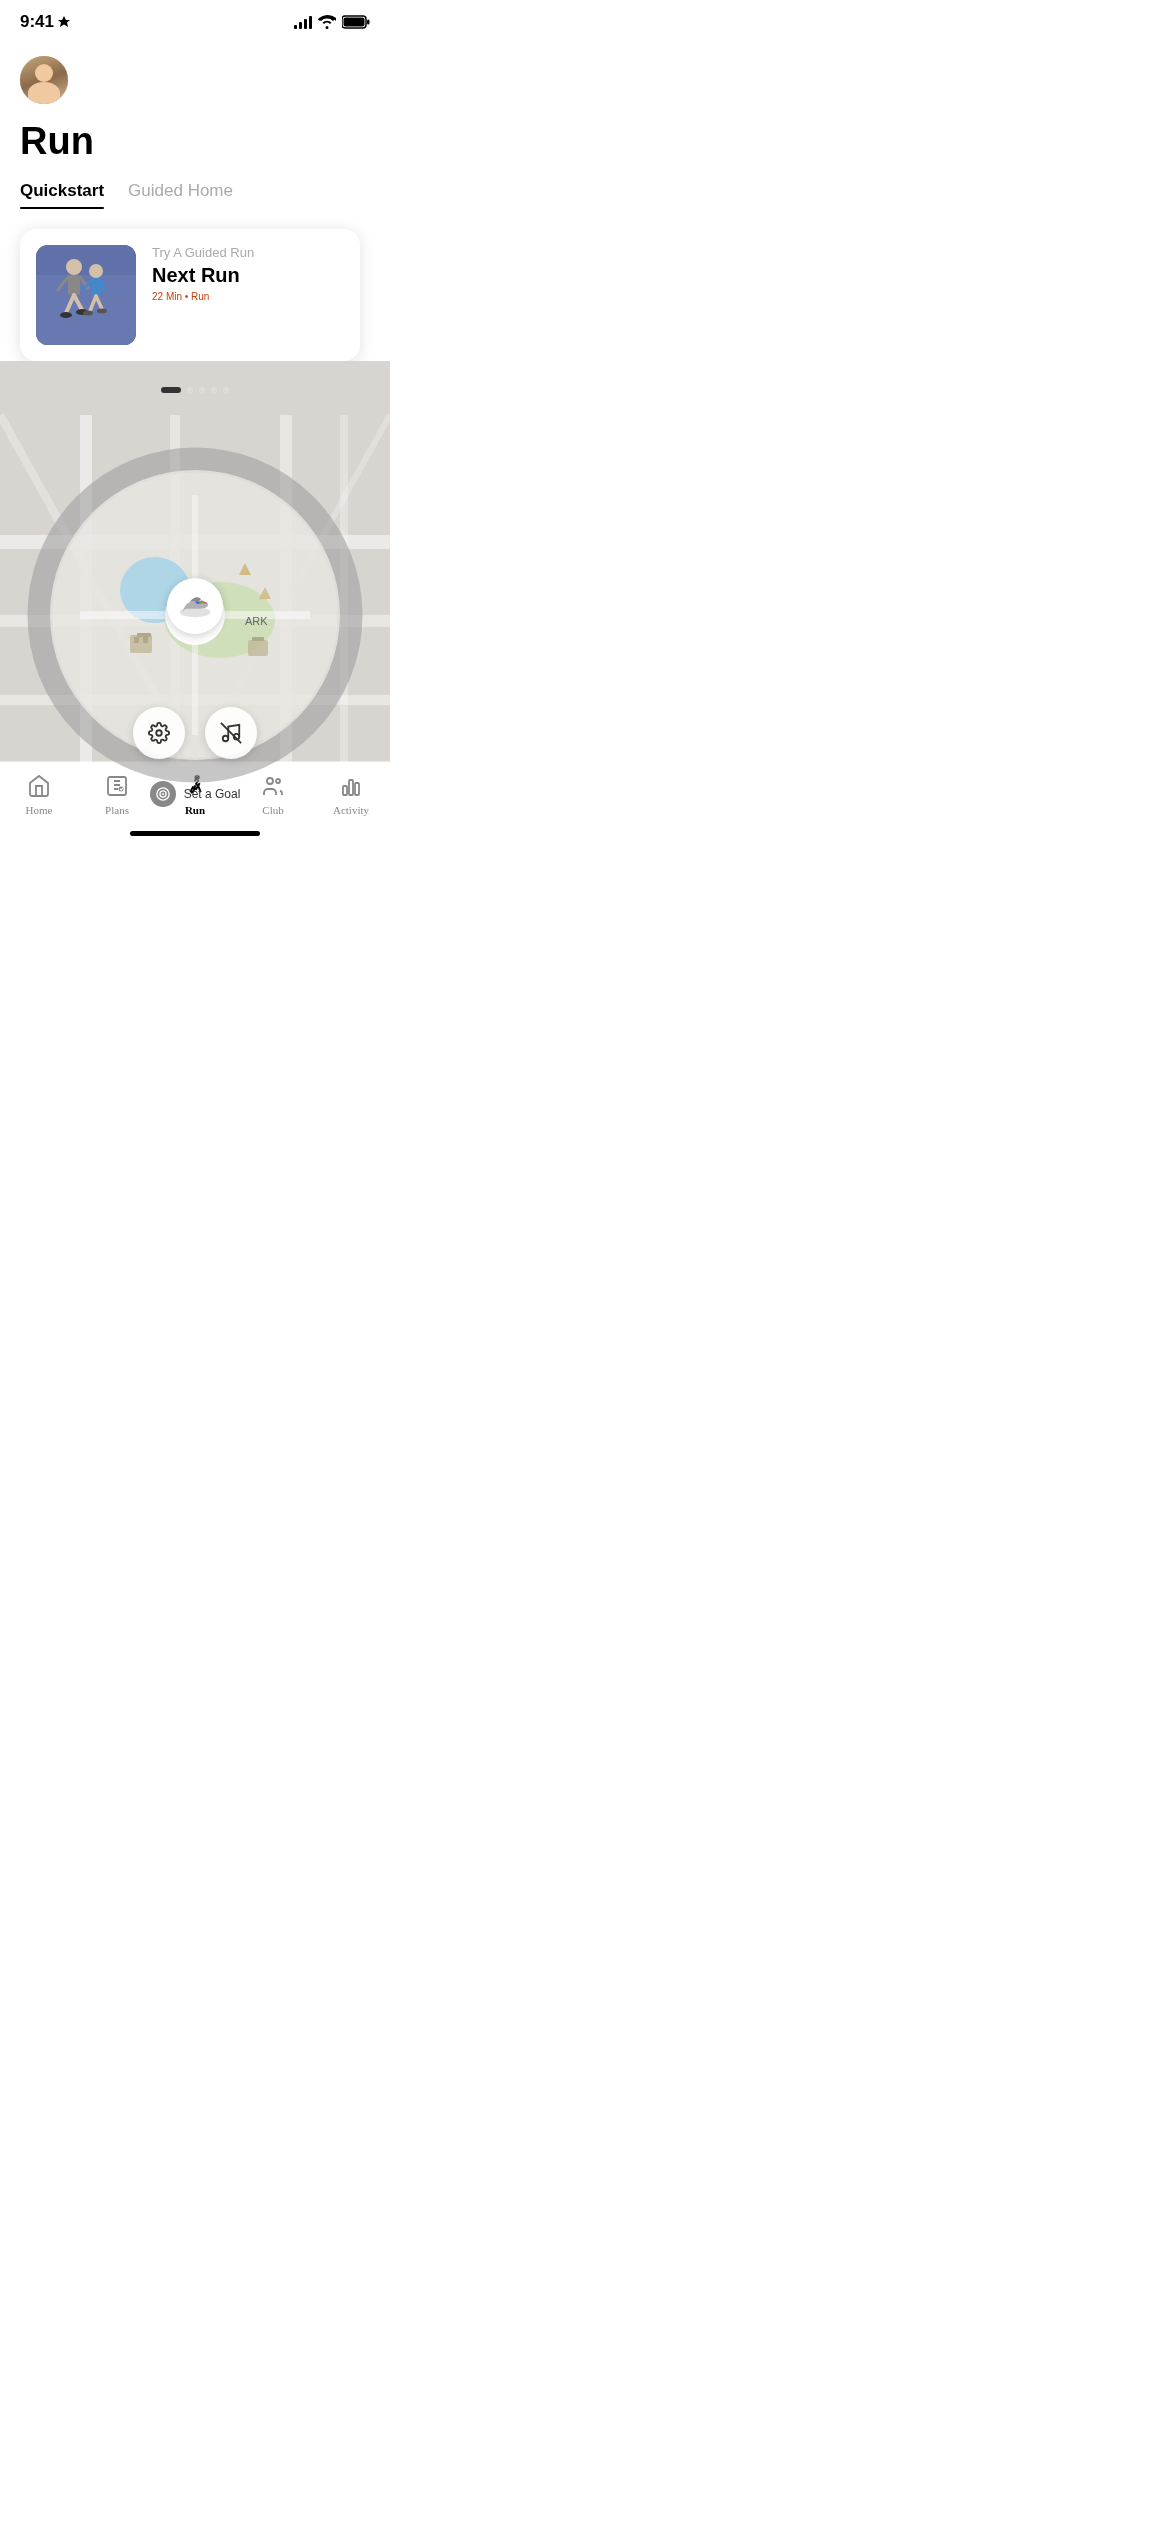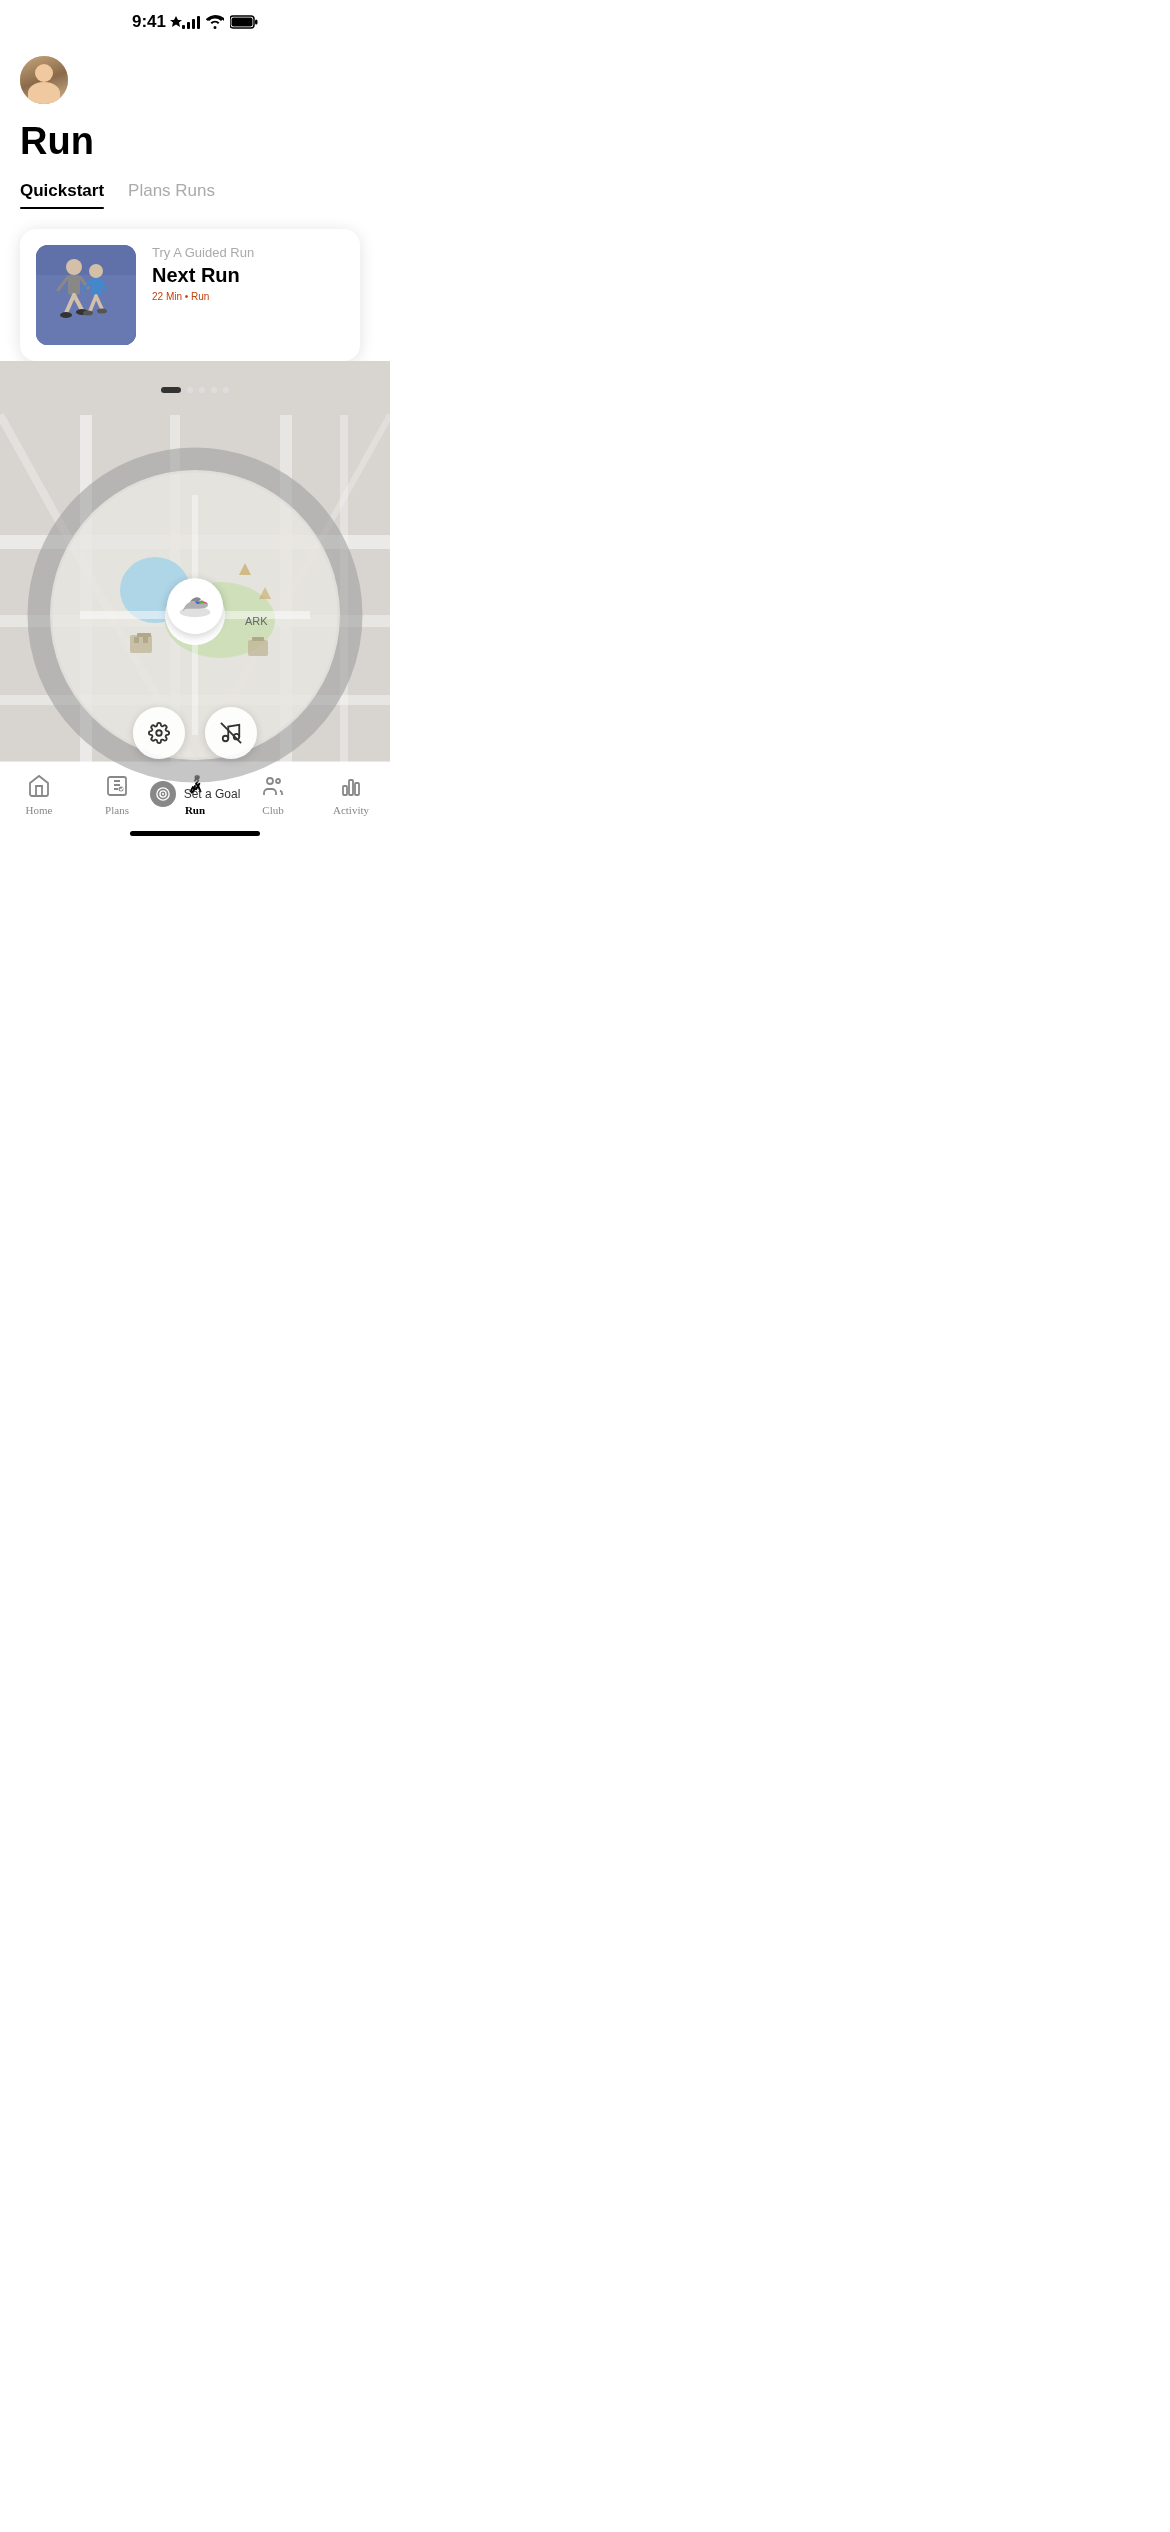--- a/index.html
+++ b/index.html
@@ -10,21 +10,21 @@
       height: 844px;
       font-family: -apple-system, BlinkMacSystemFont, 'Helvetica Neue', Arial, sans-serif;
       background: #ffffff;
       overflow: hidden;
       position: relative;
     }
 
     
     .status-bar {
       display: flex;
-      justify-content: center;
+      justify-content: space-between;
       align-items: center;
       padding: 4px 20px 8px;
       height: 48px;
     }
     .status-time {
       font-size: 17px;
       font-weight: 600;
       color: #000;
       display: flex;
       align-items: center;
@@ -329,21 +329,21 @@
     <div class="avatar-img"></div>
   </div>
   <div class="page-title">Run</div>
 </div>
 
 <div class="tabs">
   <div class="tab active">
     <span>Quickstart</span>
   </div>
   <div class="tab">
-    <span>Plans Runs</span>
+    <span>Guided Home</span>
   </div>
 </div>
 
 <div class="cards-container">
   <div class="card">
 
     <div class="card-image">
       <div class="card-image-inner">
 
         <svg viewBox="0 0 100 100" width="100" height="100">

